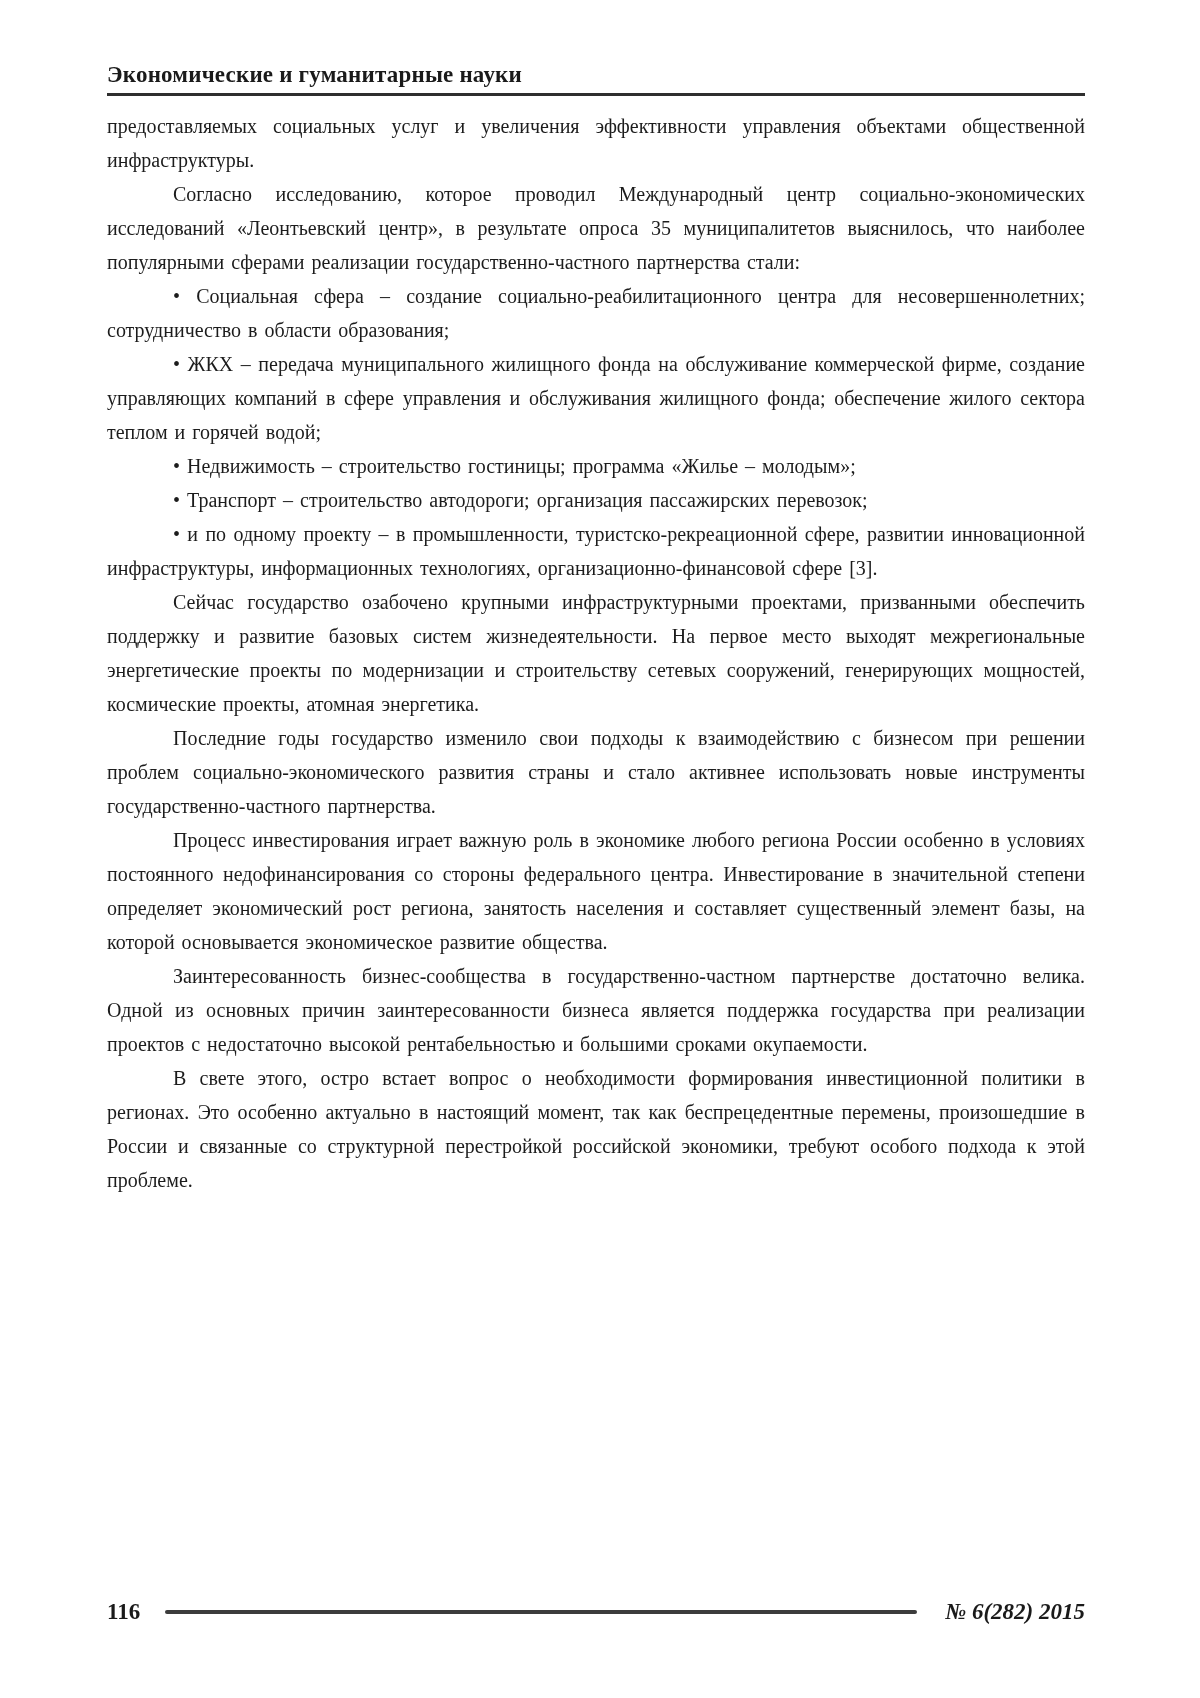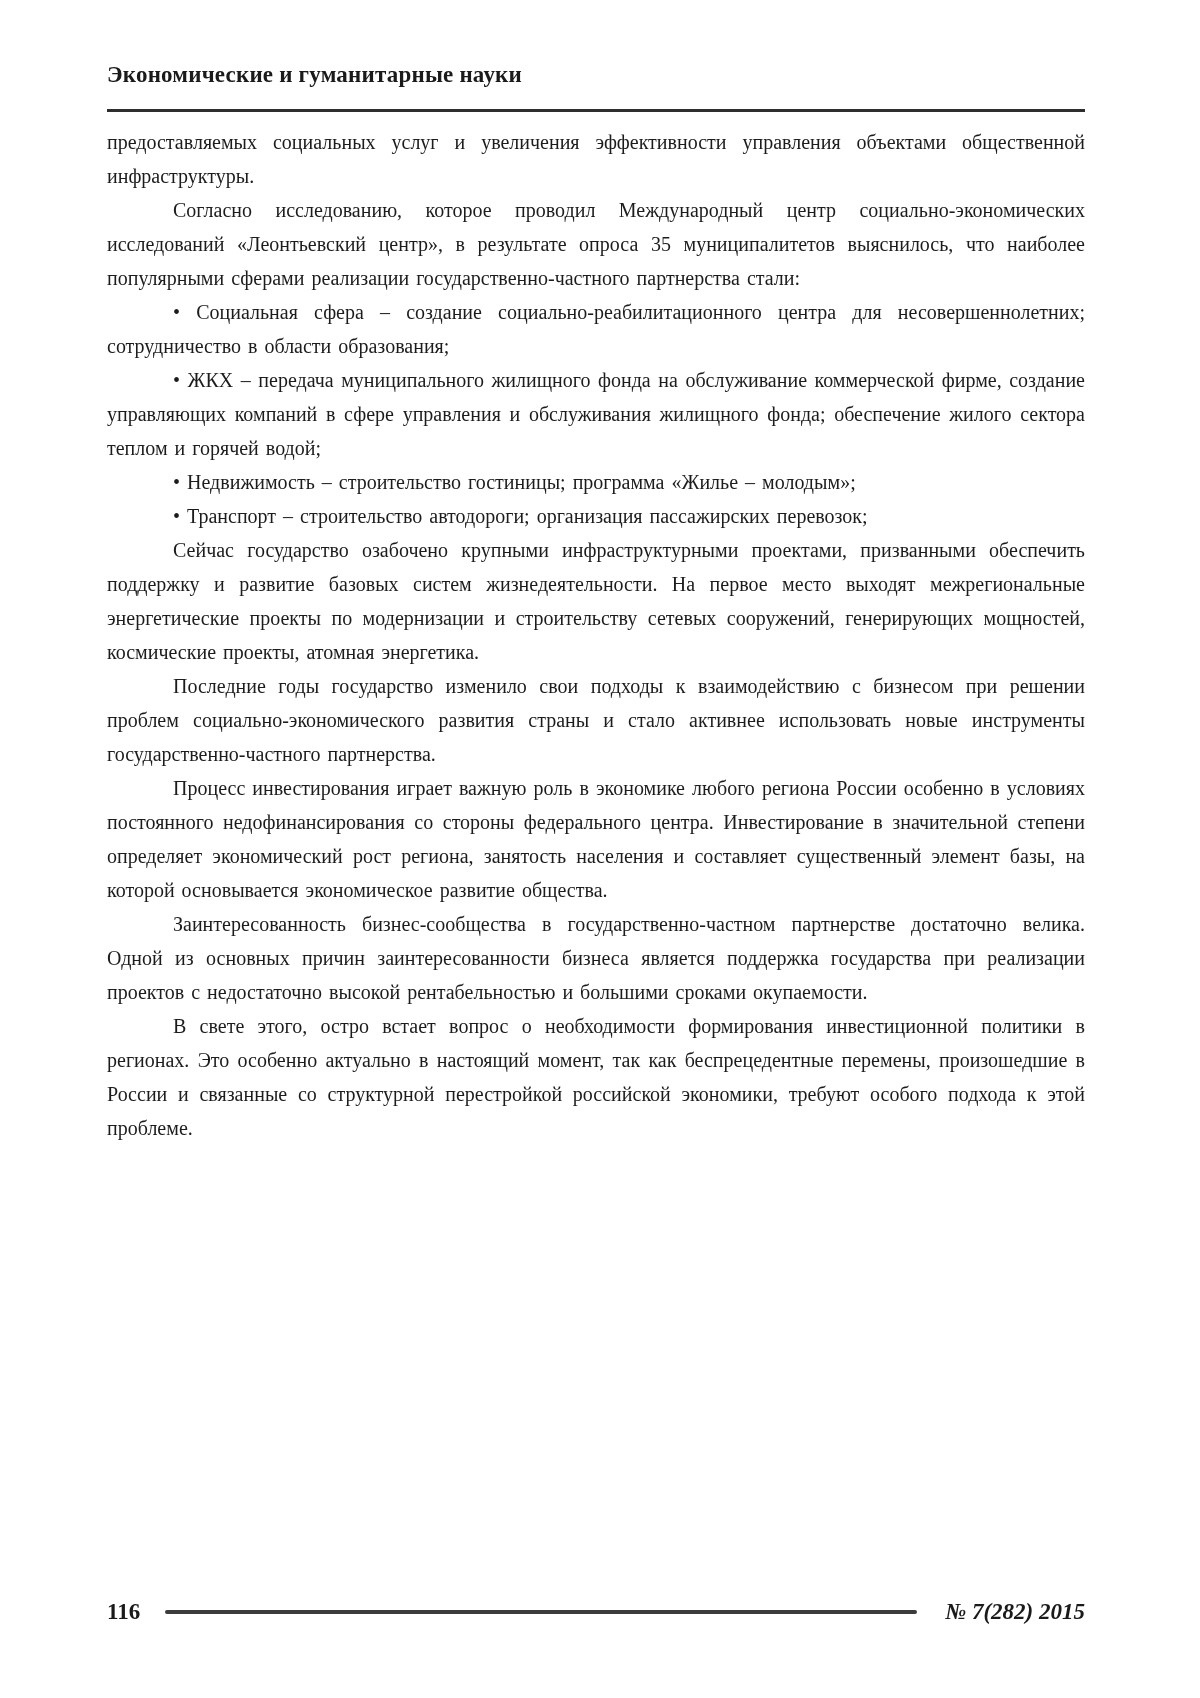--- a/index.html
+++ b/index.html
@@ -12,21 +12,21 @@
     width: 1200px;
     height: 1698px;
     margin: 0 auto;
     background: #ffffff;
     box-sizing: border-box;
     padding: 62px 115px 0 107px;
     overflow: hidden;
   }
   .header {
     border-bottom: 3px solid #2e2e2e;
-    padding-bottom: 21px;
+    padding-bottom: 5px;
   }
   .header-title {
     font-family: "Liberation Serif", "DejaVu Serif", serif;
     font-weight: bold;
     font-size: 23px;
     color: #1a1a1a;
     letter-spacing: 0.2px;
   }
   .article {
     margin-top: 13px;
@@ -79,26 +79,27 @@
     <span class="header-title">Экономические и гуманитарные науки</span>
   </div>
 
   <div class="article">
       <p class="para no-indent">предоставляемых социальных услуг и увеличения эффективности управления объектами общественной инфраструктуры.</p>
       <p class="para">Согласно исследованию, которое проводил Международный центр социально-экономических исследований «Леонтьевский центр», в результате опроса 35 муниципалитетов выяснилось, что наиболее популярными сферами реализации государственно-частного партнерства стали:</p>
       <p class="para">• Социальная сфера – создание социально-реабилитационного центра для несовершеннолетних; сотрудничество в области образования;</p>
       <p class="para">• ЖКХ – передача муниципального жилищного фонда на обслуживание коммерческой фирме, создание управляющих компаний в сфере управления и обслуживания жилищного фонда; обеспечение жилого сектора теплом и горячей водой;</p>
       <p class="para">• Недвижимость – строительство гостиницы; программа «Жилье – молодым»;</p>
       <p class="para">• Транспорт – строительство автодороги; организация пассажирских перевозок;</p>
+      <p class="para">• и по одному проекту – в промышленности, туристско-рекреационной сфере, развитии инновационной инфраструктуры, информационных технологиях, организационно-финансовой сфере [3].</p>
       <p class="para">Сейчас государство озабочено крупными инфраструктурными проектами, призванными обеспечить поддержку и развитие базовых систем жизнедеятельности. На первое место выходят межрегиональные энергетические проекты по модернизации и строительству сетевых сооружений, генерирующих мощностей, космические проекты, атомная энергетика.</p>
       <p class="para">Последние годы государство изменило свои подходы к взаимодействию с бизнесом при решении проблем социально-экономического развития страны и стало активнее использовать новые инструменты государственно-частного партнерства.</p>
       <p class="para">Процесс инвестирования играет важную роль в экономике любого региона России особенно в условиях постоянного недофинансирования со стороны федерального центра. Инвестирование в значительной степени определяет экономический рост региона, занятость населения и составляет существенный элемент базы, на которой основывается экономическое развитие общества.</p>
       <p class="para">Заинтересованность бизнес-сообщества в государственно-частном партнерстве достаточно велика. Одной из основных причин заинтересованности бизнеса является поддержка государства при реализации проектов с недостаточно высокой рентабельностью и большими сроками окупаемости.</p>
       <p class="para">В свете этого, остро встает вопрос о необходимости формирования инвестиционной политики в регионах. Это особенно актуально в настоящий момент, так как беспрецедентные перемены, произошедшие в России и связанные со структурной перестройкой российской экономики, требуют особого подхода к этой проблеме.</p>
     </div>
 
   <div class="footer">
     <span class="footer-page-number">116</span>
     <span class="footer-rule"></span>
-    <span class="footer-issue">№ 7(282) 2015</span>
+    <span class="footer-issue">№ 6(282) 2015</span>
   </div>
 
 </div>
 
 </body></html>

